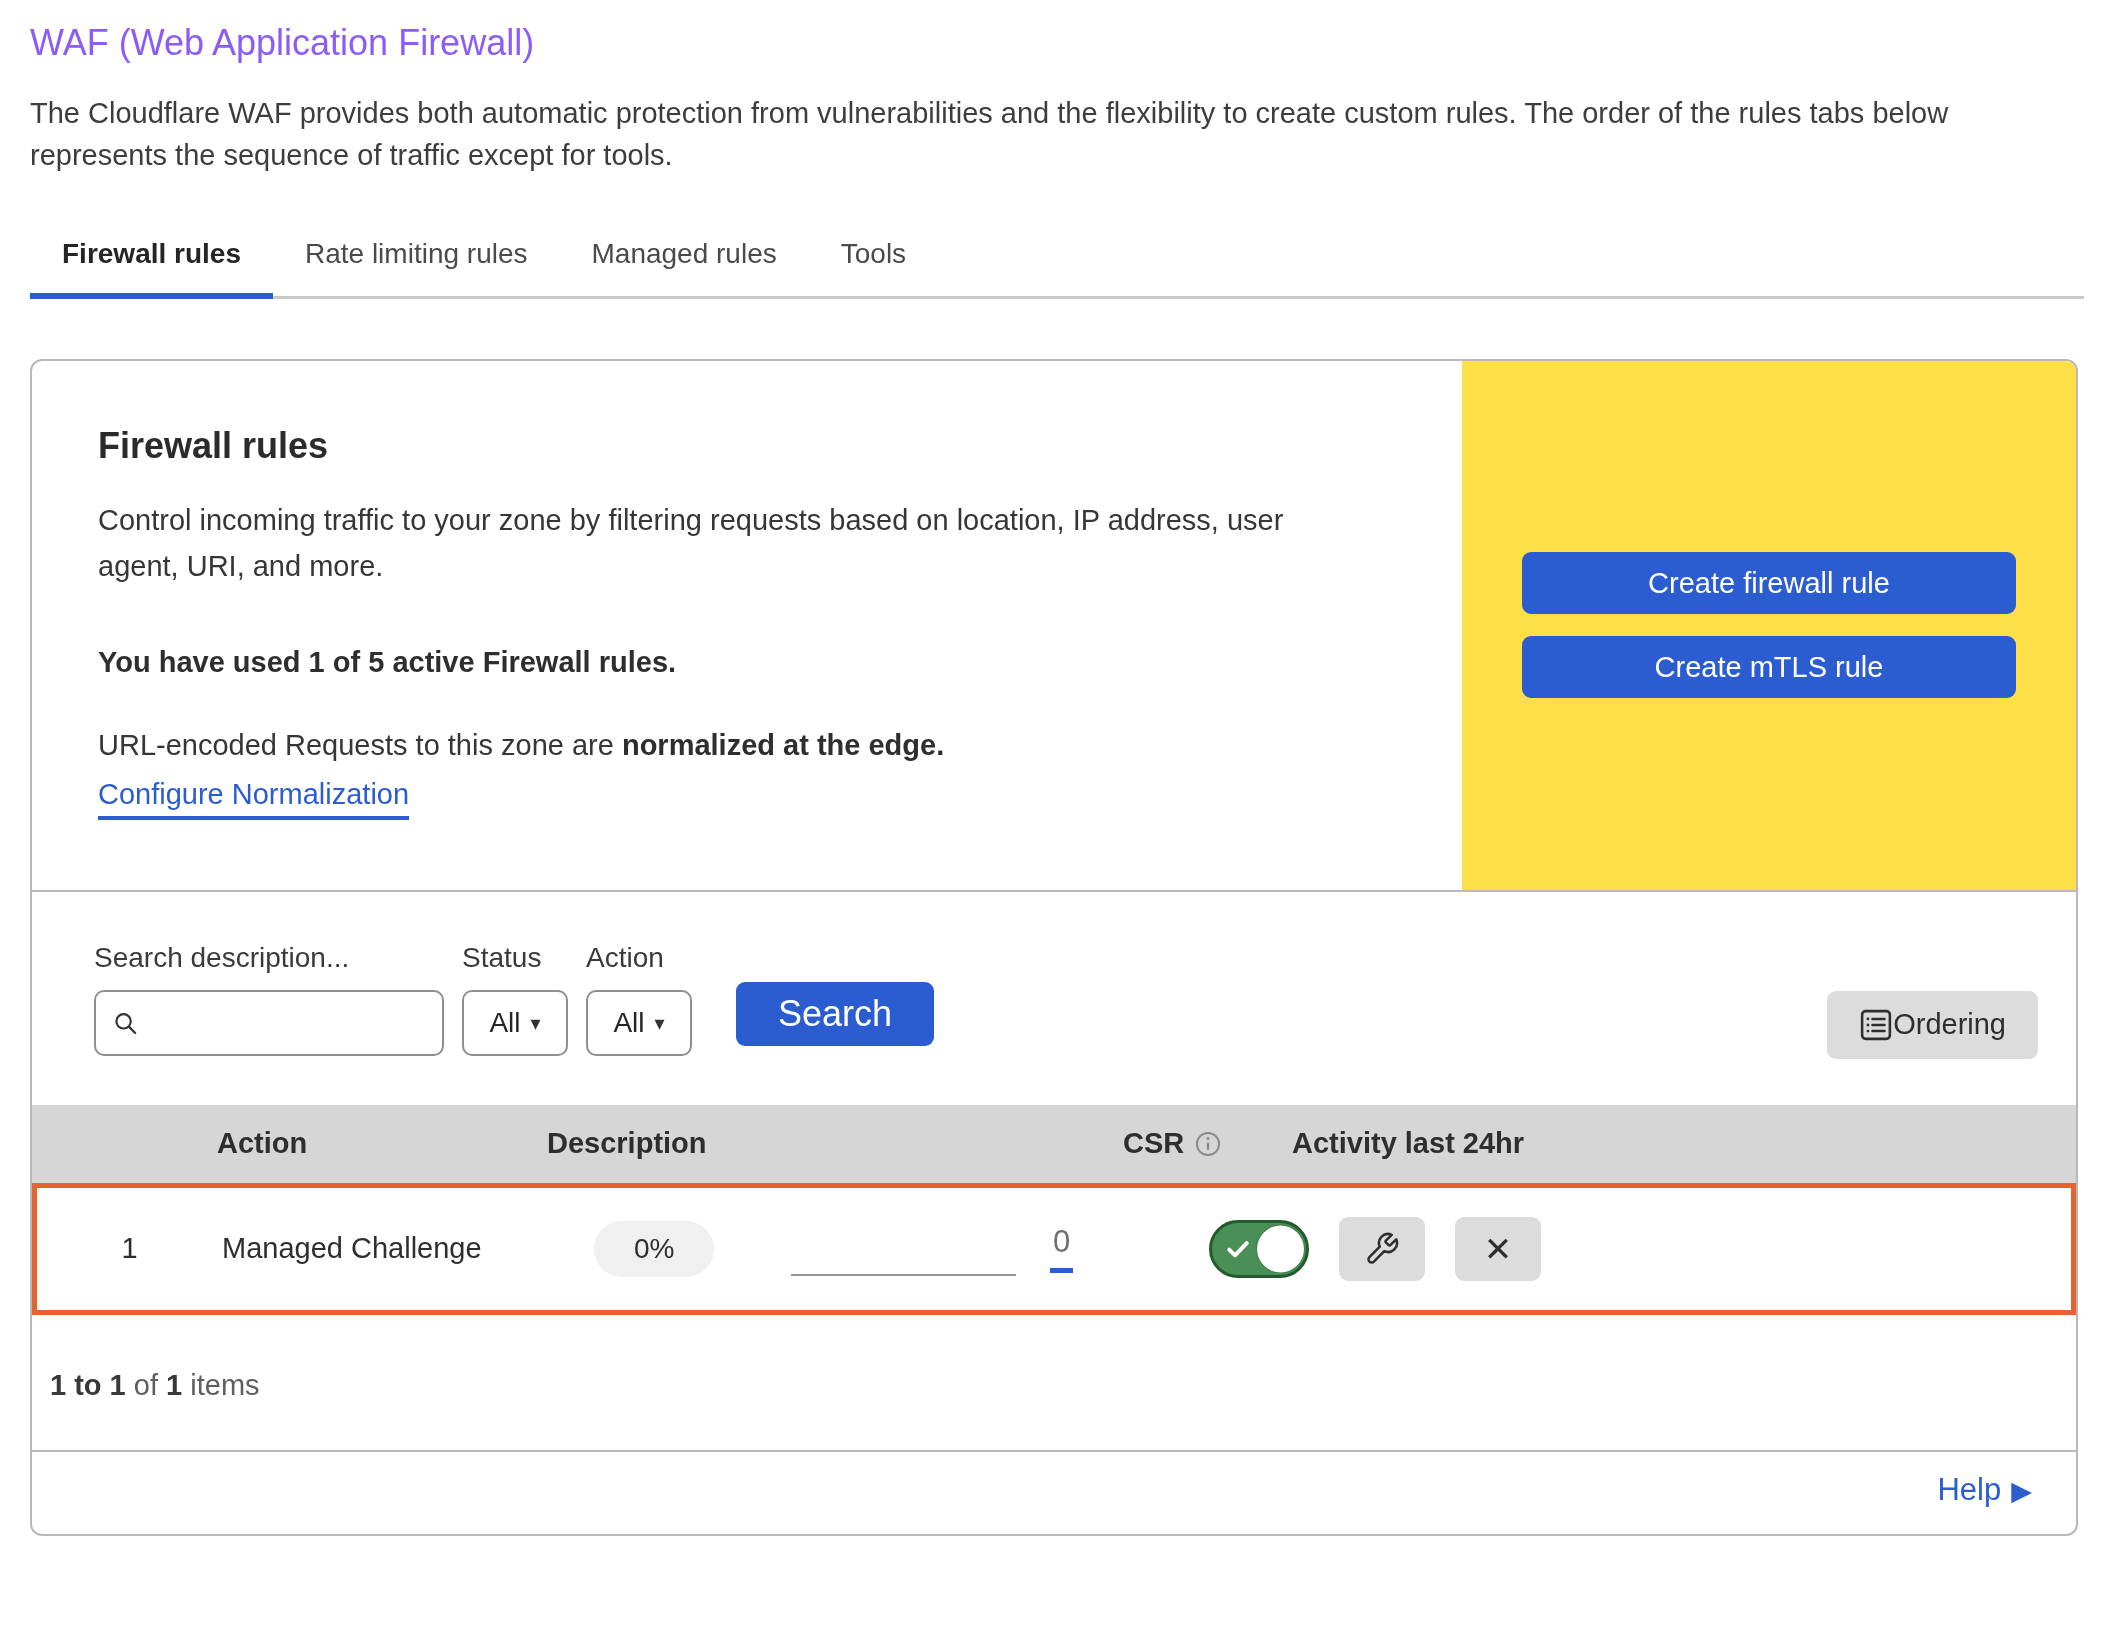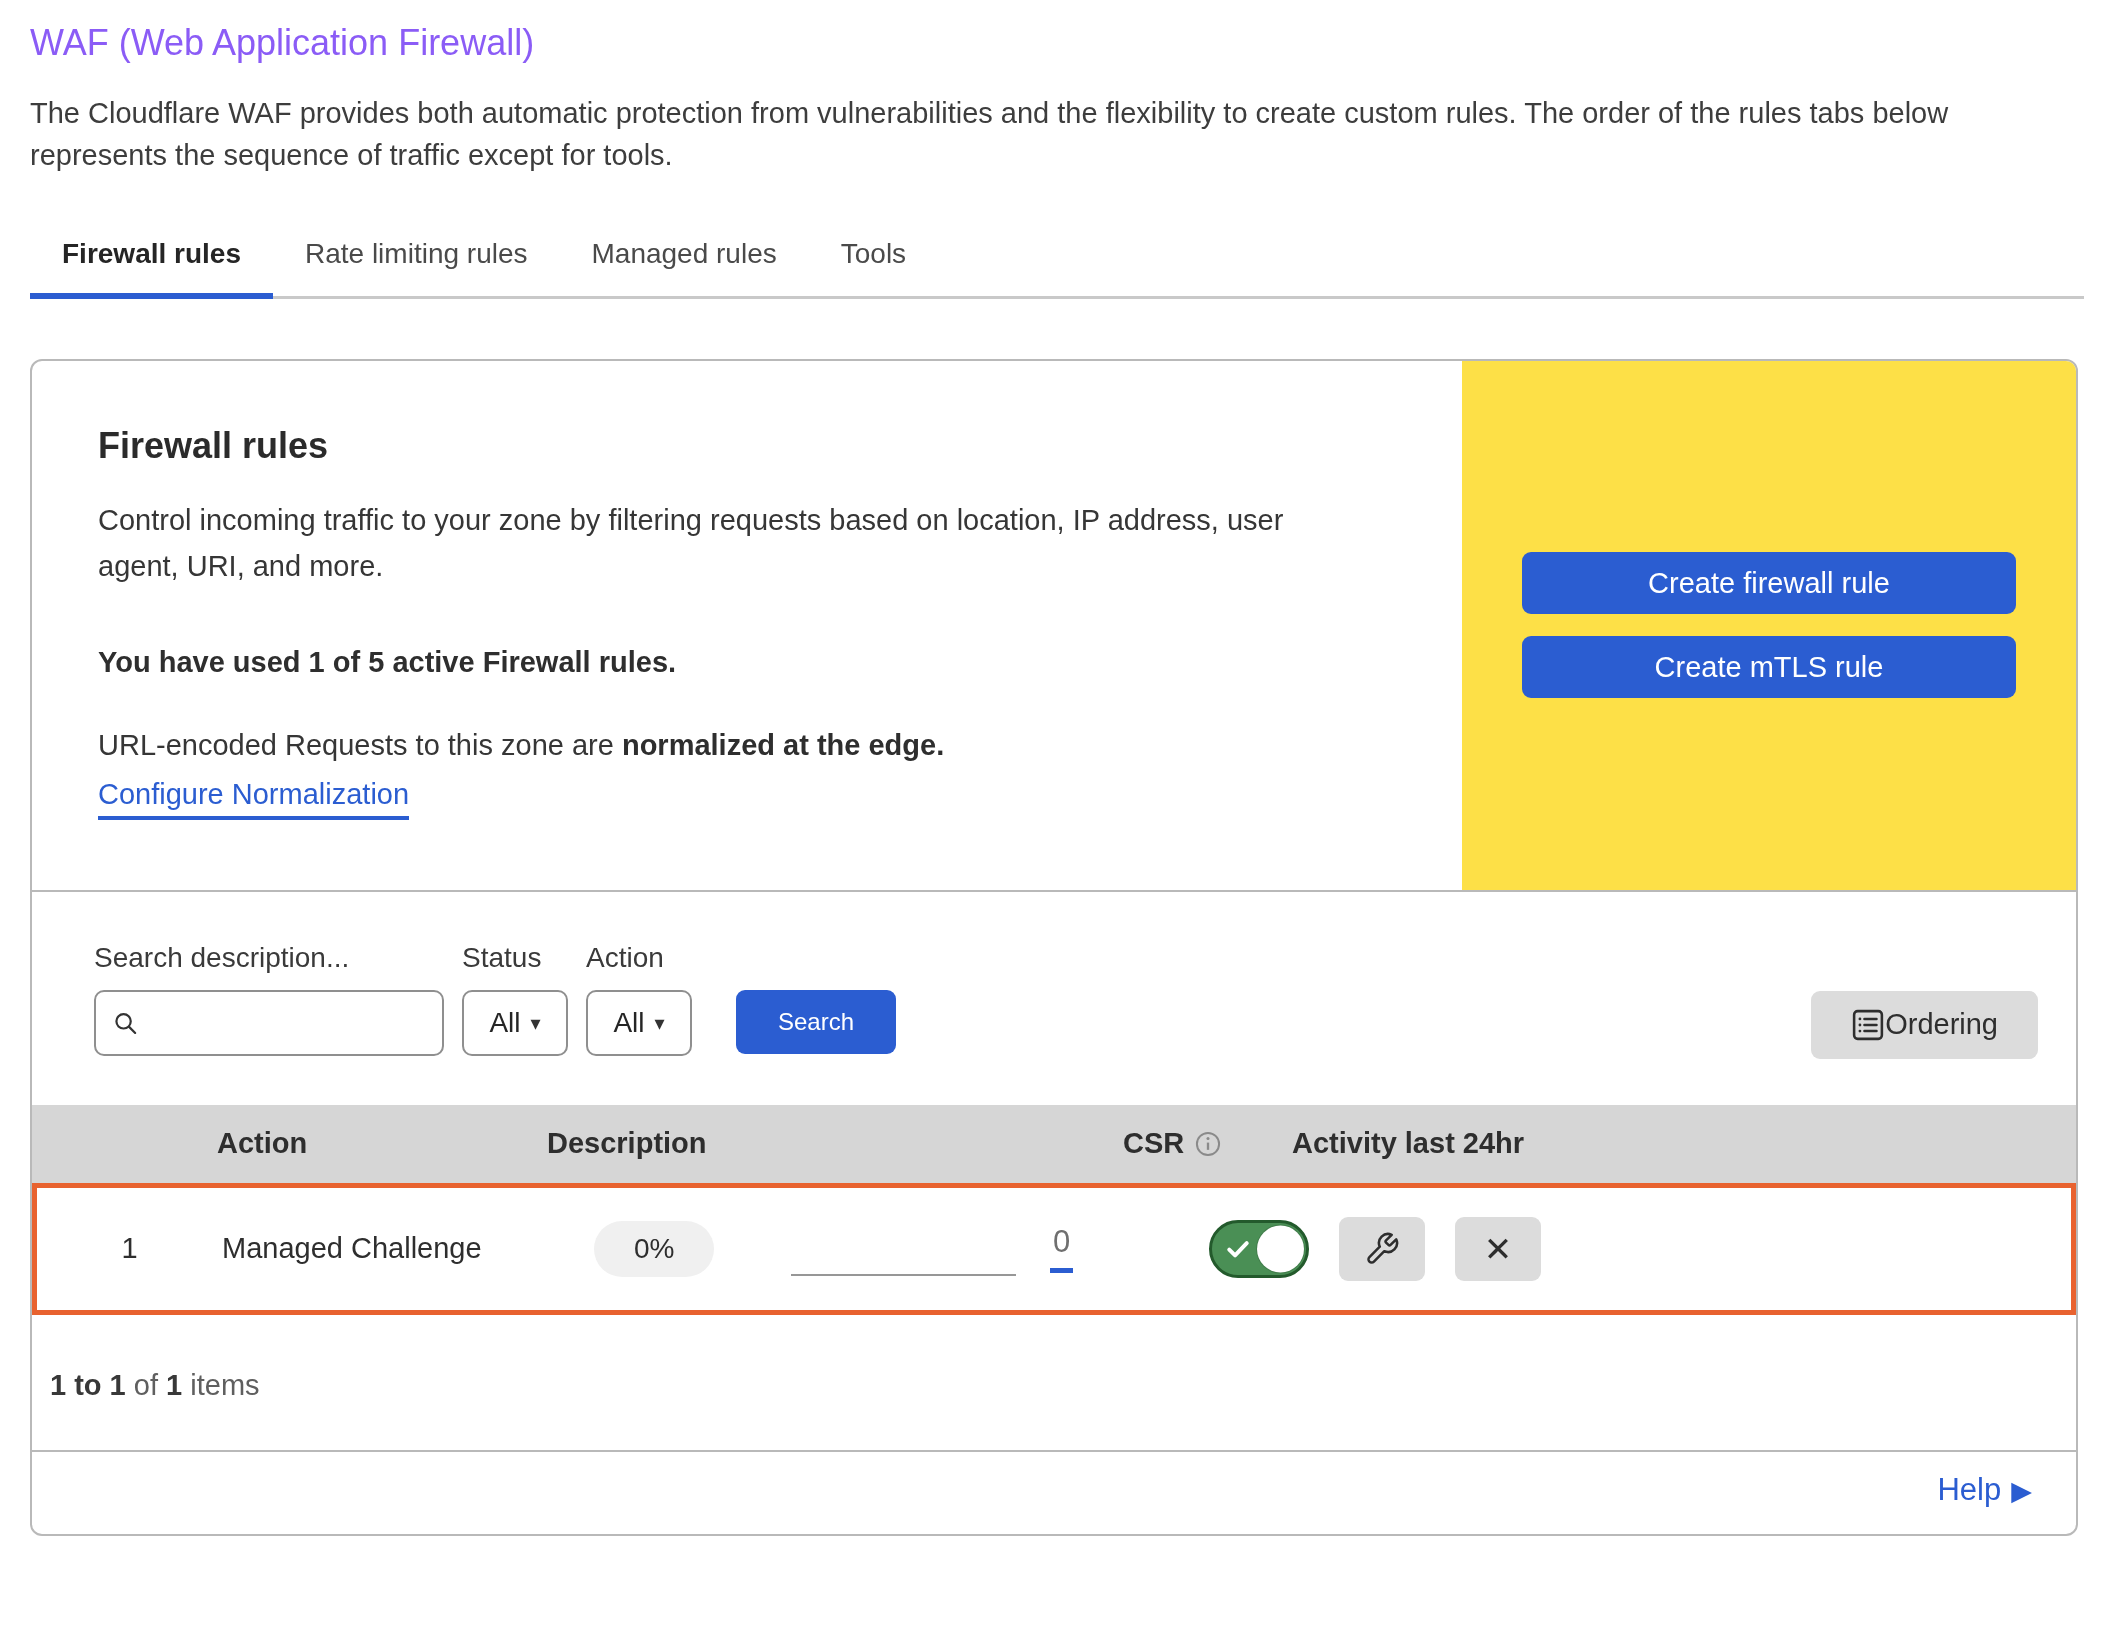--- a/index.html
+++ b/index.html
@@ -60,24 +60,24 @@
   }
   .search-box input {
     border: none; outline: none; width: 100%; font-size: 28px; font-family: inherit; margin-left: 10px;
   }
   .select {
     width: 106px; height: 66px; border: 2.5px solid #8f8f8f; border-radius: 10px;
     display: flex; align-items: center; justify-content: center; gap: 10px;
     font-size: 28px; color: #252525; cursor: pointer; background: #fff;
   }
   .chev { font-size: 20px; color: #333; line-height: 1; }
-  .search-btn { height: 64px; padding: 0 42px; margin-left: 26px; margin-bottom: 2px; font-size: 24px; }
+  .search-btn { height: 64px; padding: 0 42px; margin-left: 26px; margin-bottom: 10px; font-size: 36px; }
   .ordering-btn {
     position: absolute; right: 38px; bottom: 46px; height: 68px;
-    background: #dcdcdc; border: none; border-radius: 9px; padding: 0 40px;
+    background: #dcdcdc; border: none; border-radius: 9px; padding: 0 32px;
     display: flex; align-items: center; gap: 0; font-size: 29px; color: #2e2e2e;
     font-family: inherit; cursor: pointer;
   }
 
   
   .table-header {
     display: flex; align-items: center; background: #d6d6d6; height: 78px;
     font-size: 29px; font-weight: 700; color: #2e2e2e;
   }
   .col-num { width: 185px; text-align: center; flex: none; }

